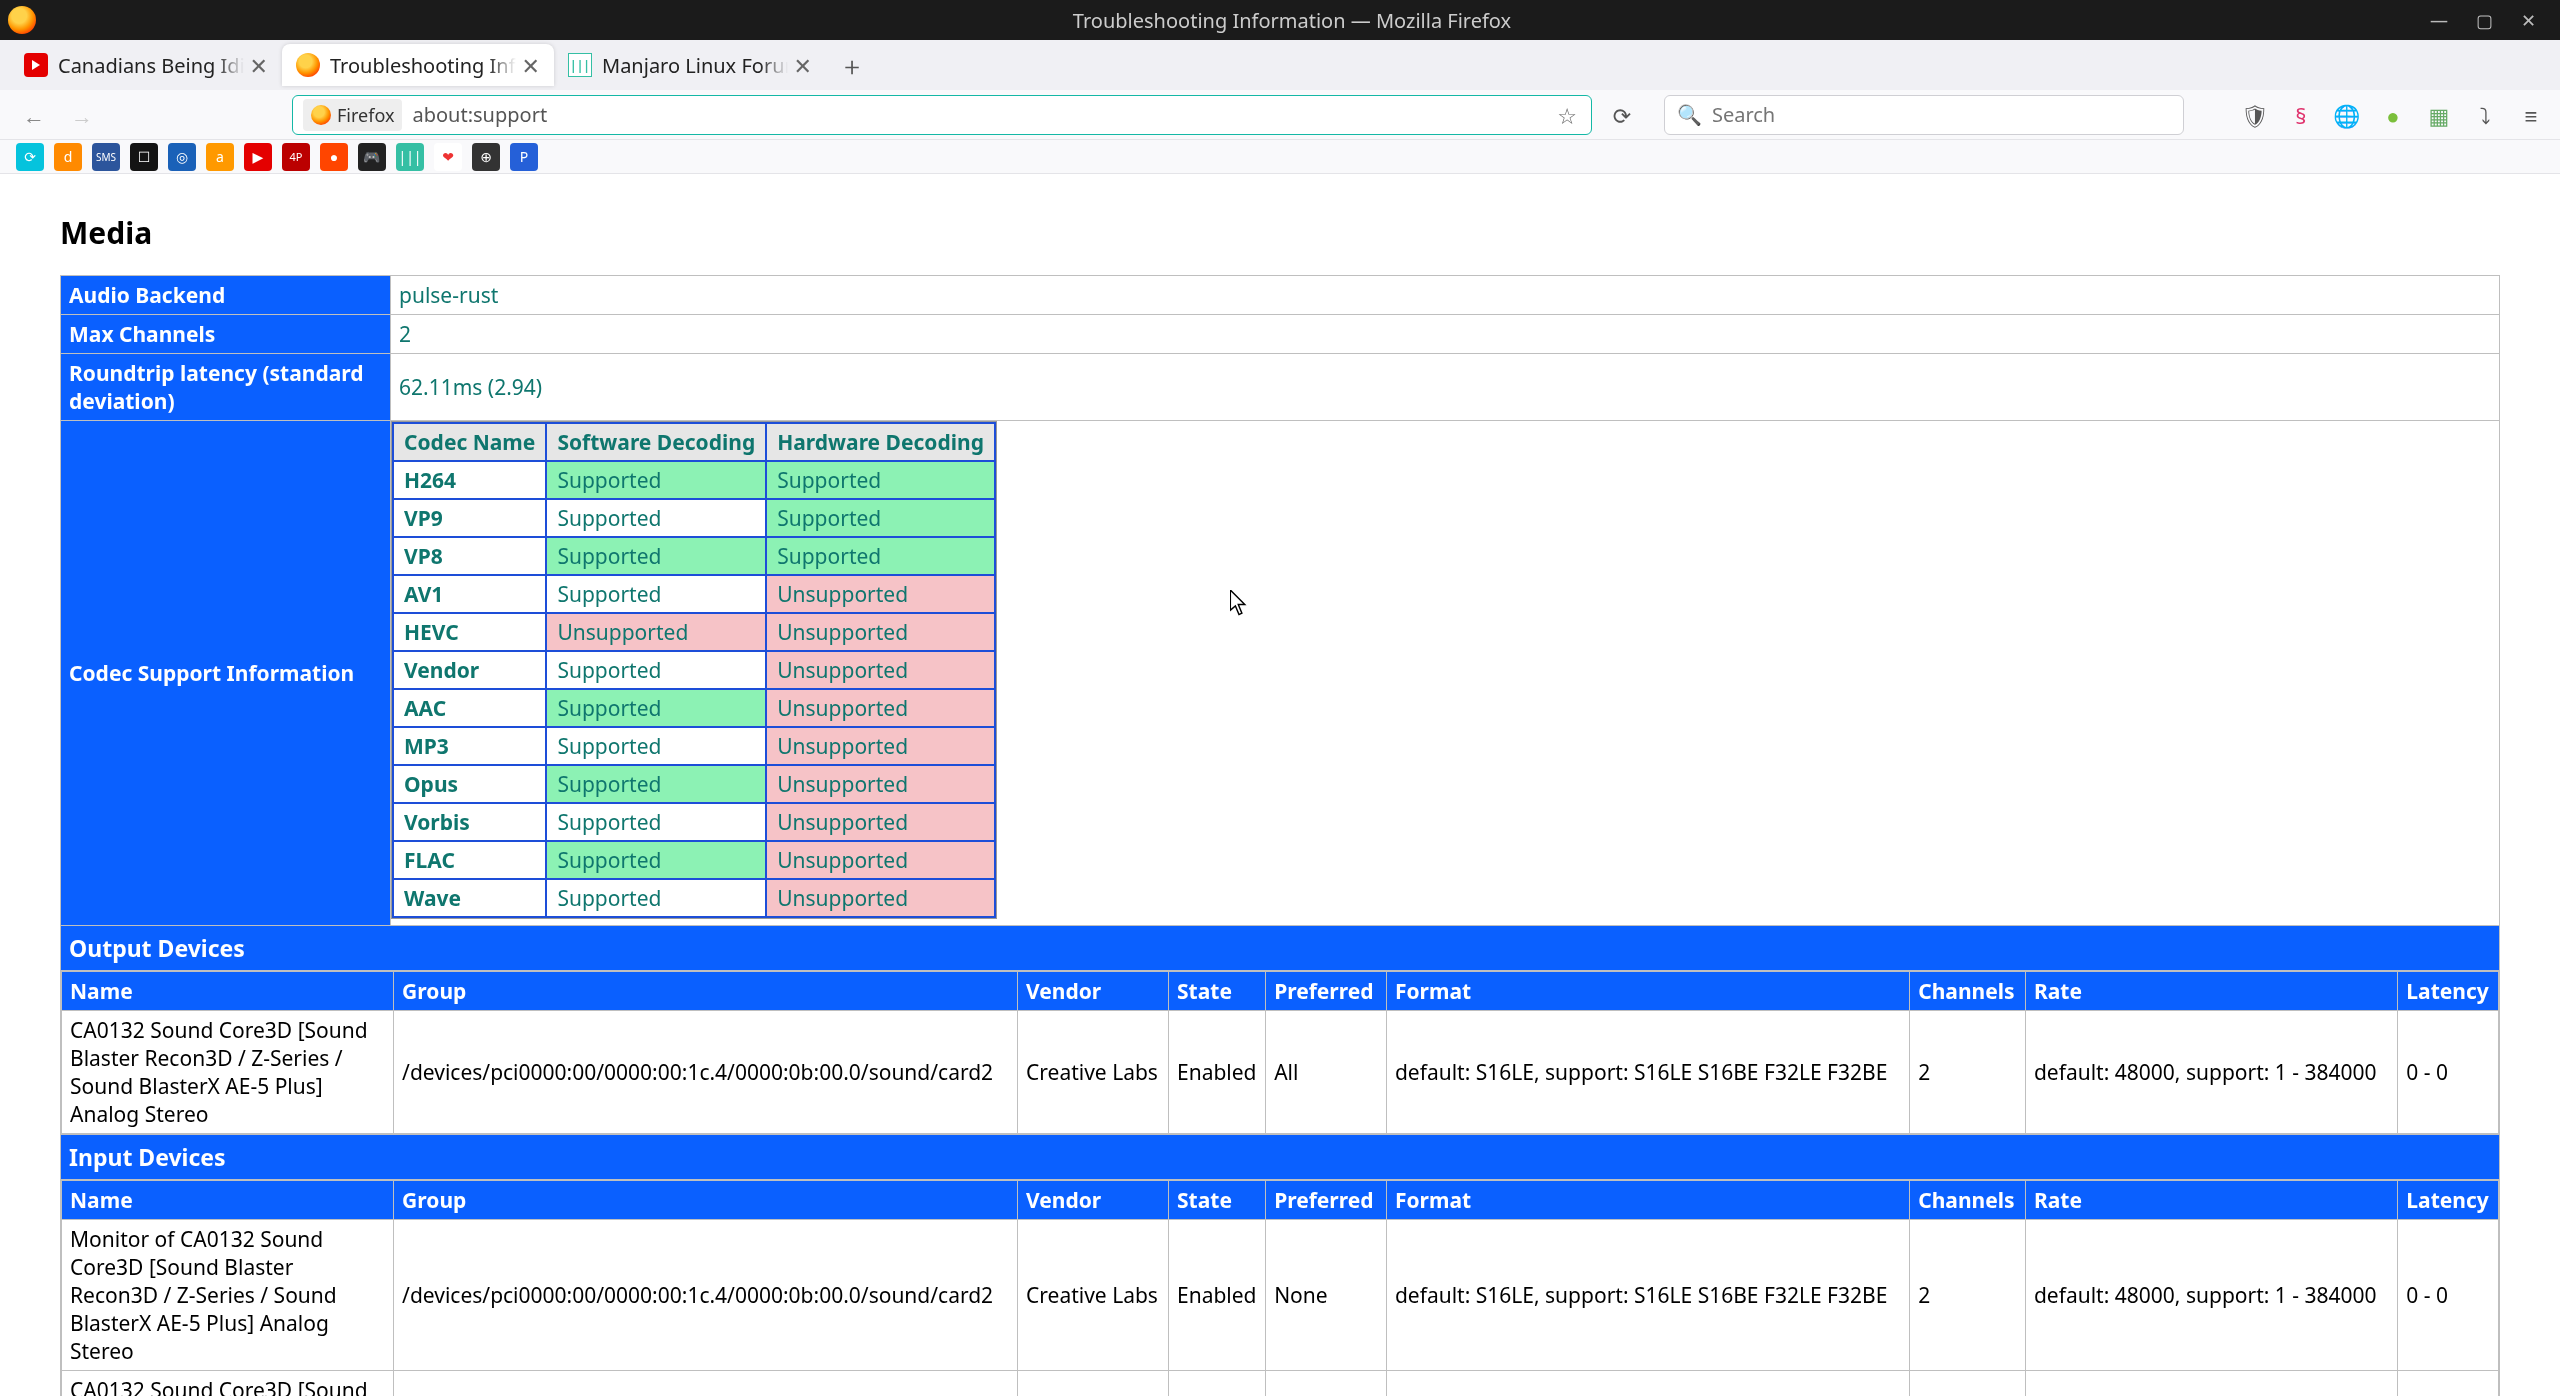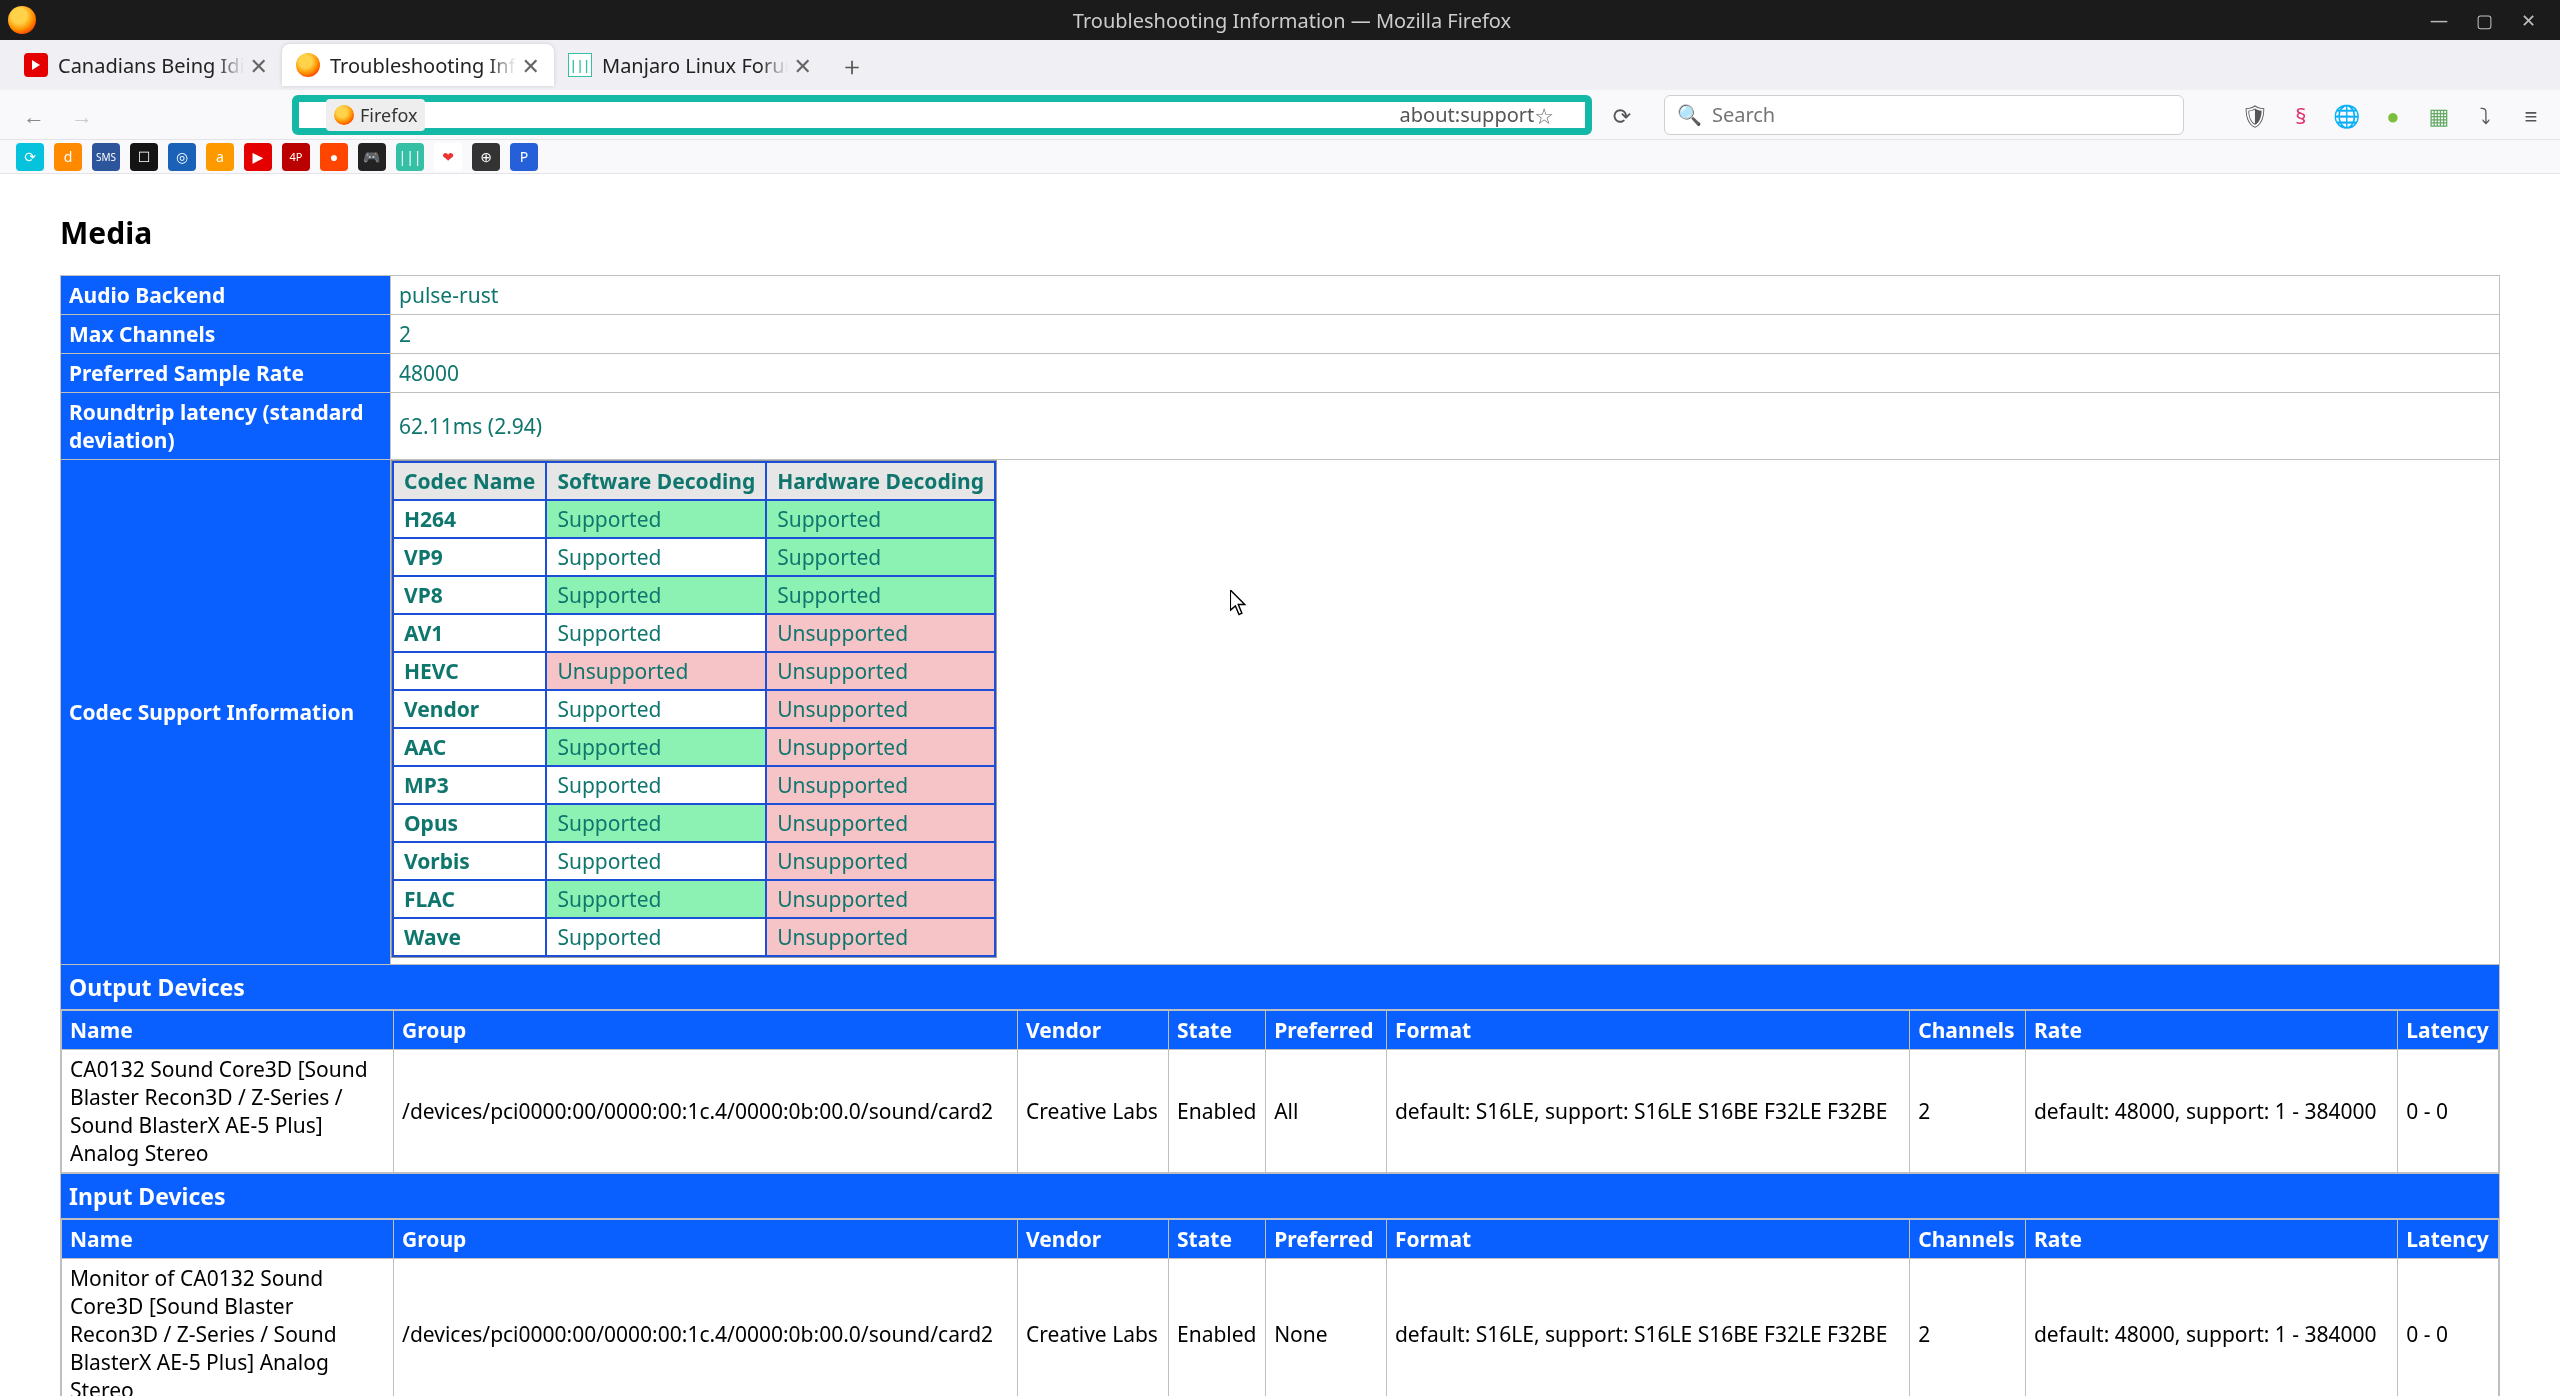--- a/index.html
+++ b/index.html
@@ -18,21 +18,21 @@
 .tab .label { flex: 1; white-space: nowrap; overflow: hidden; text-overflow: clip; mask-image: linear-gradient(to right, #000 85%, transparent 100%); }
 .tab .close { font-size: 22px; color: #666; margin-left: 6px; }
 .yt-ico { background:#e40000; border-radius:4px; position:relative; }
 .yt-ico::after { content:""; position:absolute; left:8px; top:7px; border-left:8px solid #fff; border-top:5px solid transparent; border-bottom:5px solid transparent; }
 .ff-small { border-radius:50%; background: radial-gradient(circle at 40% 35%, #ffd24a 30%, #ff9500 55%, #ff3b00 80%); }
 .mj-ico { background:#fff; border:1px solid #35bfa4; display:flex; align-items:center; justify-content:center; color:#35bfa4; font-weight:bold; font-size:12px; }
 .newtab { width: 40px; height: 40px; display:flex; align-items:center; justify-content:center; font-size: 26px; color:#555; margin-left:6px; }
 
 .navbar { height: 50px; background: #f9f9fb; display:flex; align-items:center; padding: 0 16px; gap: 12px; border-bottom: 1px solid #e4e4e8; }
 .nav-arrow { width: 36px; height: 36px; display:flex; align-items:center; justify-content:center; color:#888; font-size:22px; }
-.urlbar { flex: 0 0 auto; width: 1300px; height: 40px; background:#fff; border:7px solid #14b8a6; border-radius: 6px; display:flex; align-items:center; padding: 0 27px; margin-left: 180px; text-align: right; }
+.urlbar { flex: 0 0 auto; width: 1300px; height: 40px; background:#fff; border:1px solid #14b8a6; border-radius: 6px; display:flex; align-items:center; padding: 0 10px; margin-left: 180px; }
 .urlbar .chip { background:#eee; border-radius:4px; padding:4px 8px; display:flex; align-items:center; gap:6px; font-size:18px; color:#333; }
 .urlbar .chip .ffs { width:20px; height:20px; border-radius:50%; background: radial-gradient(circle at 40% 35%, #ffd24a 30%, #ff9500 55%, #ff3b00 80%); }
 .urlbar .addr { margin-left: 10px; font-size: 20px; color:#555; flex:1; }
 .urlbar .star { font-size: 22px; color:#666; margin-right:4px; }
 .reload { width:36px; height:36px; display:flex; align-items:center; justify-content:center; color:#555; font-size:22px; }
 .searchbar { height:40px; width: 520px; background:#fff; border:1px solid #cfcfd4; border-radius:6px; display:flex; align-items:center; padding:0 12px; gap:10px; color:#888; font-size:20px; margin-left: 12px; }
 .right-icons { margin-left:auto; display:flex; gap:20px; align-items:center; }
 .right-icons span { width:26px; height:26px; display:flex; align-items:center; justify-content:center; font-size:22px; color:#555; }
 
 .bookmarks { height: 34px; background:#f9f9fb; display:flex; align-items:center; gap:10px; padding-left: 16px; border-bottom:1px solid #e4e4e8; }
@@ -156,24 +156,20 @@
       <tbody>
           <tr>
         <th class="blue label-cell">Audio Backend</th>
         <td class="val">pulse-rust</td>
       </tr>
       <tr>
         <th class="blue label-cell">Max Channels</th>
         <td class="val">2</td>
       </tr>
       <tr>
-        <th class="blue label-cell">Preferred Sample Rate</th>
-        <td class="val">48000</td>
-      </tr>
-      <tr>
         <th class="blue label-cell">Roundtrip latency (standard deviation)</th>
         <td class="val">62.11ms (2.94)</td>
       </tr>
       <tr>
         <th class="blue label-cell">Codec Support Information</th>
         <td class="val" style="padding:0">
           <div class="codec-wrap">
             <table class="codec">
               <thead>
                 <tr>

